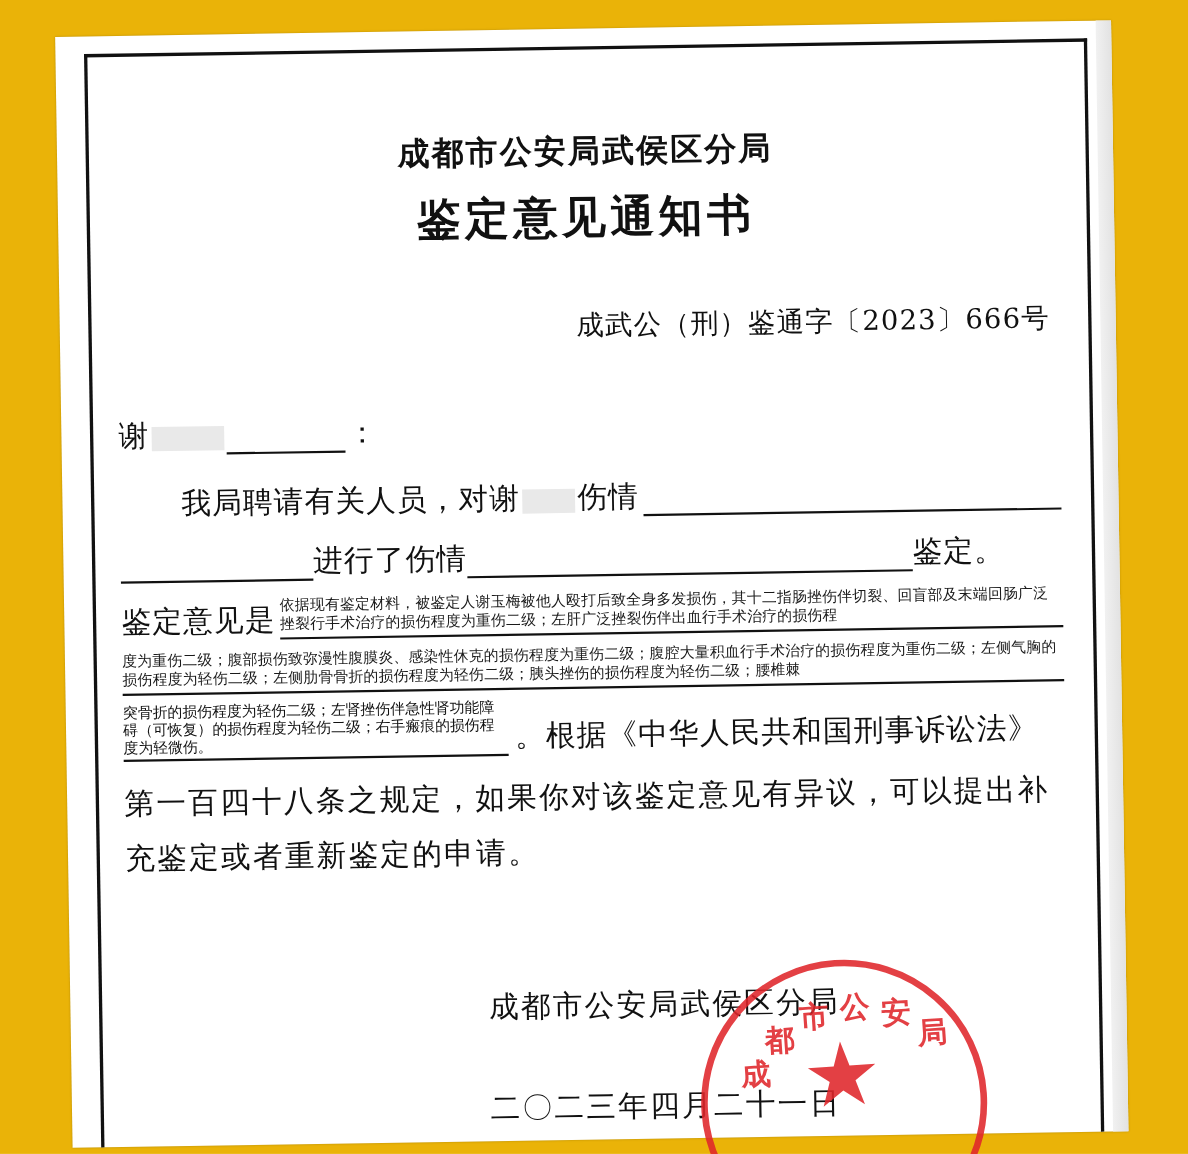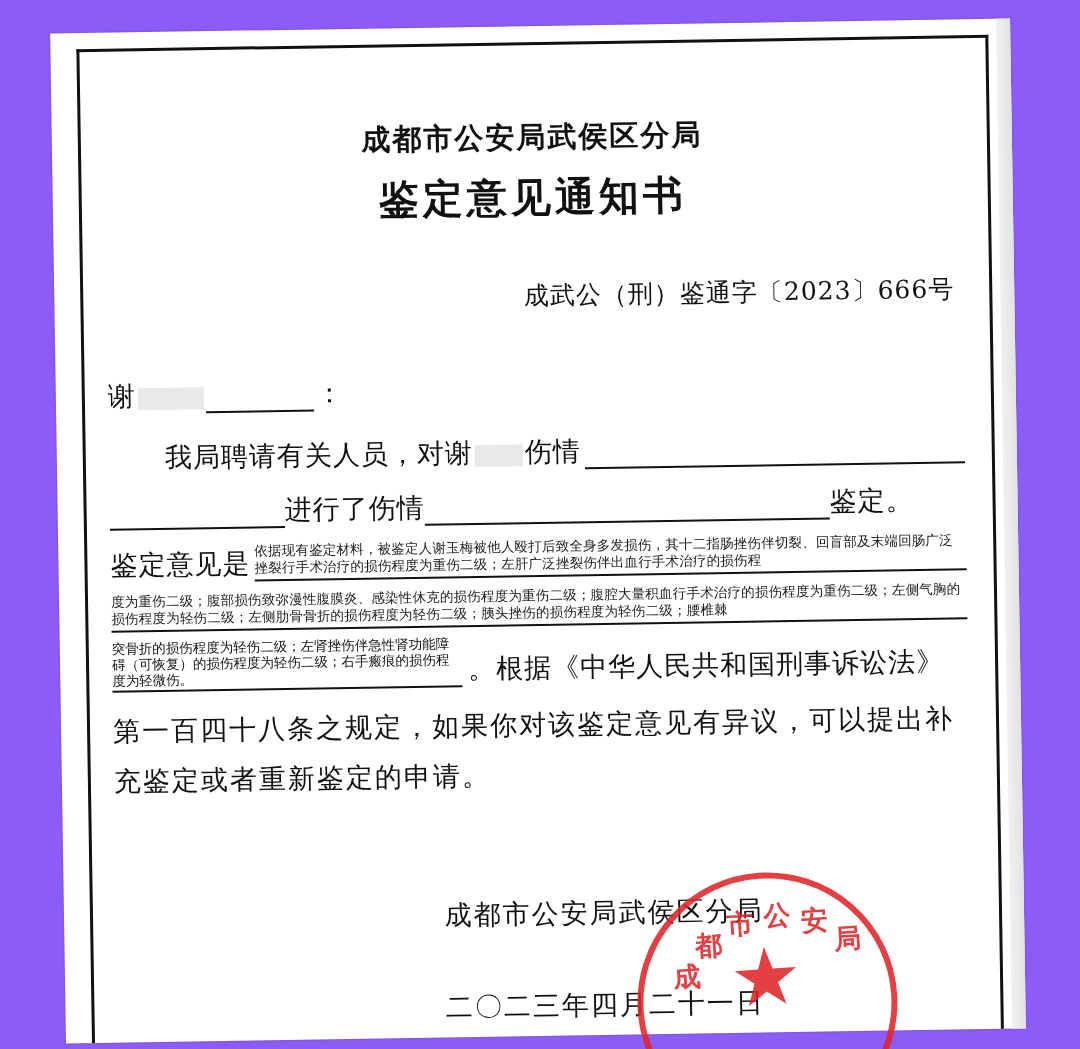--- a/index.html
+++ b/index.html
@@ -13,21 +13,21 @@
     overflow: hidden;
     font-family: "DejaVu Serif", "Liberation Serif", serif;
   }
 
   
   #page-photo {
     position: absolute;
     left: 0; top: 0;
     width: 1080px;
     height: 1049px;
-    background: #8b5cf6;
+    background: #eab308;
   }
 
   .paper {
     position: absolute;
     left: 58px;
     top: 26px;
     width: 960px;
     height: 1010px;
     background: #ffffff;
     transform: rotate(-0.9deg);

